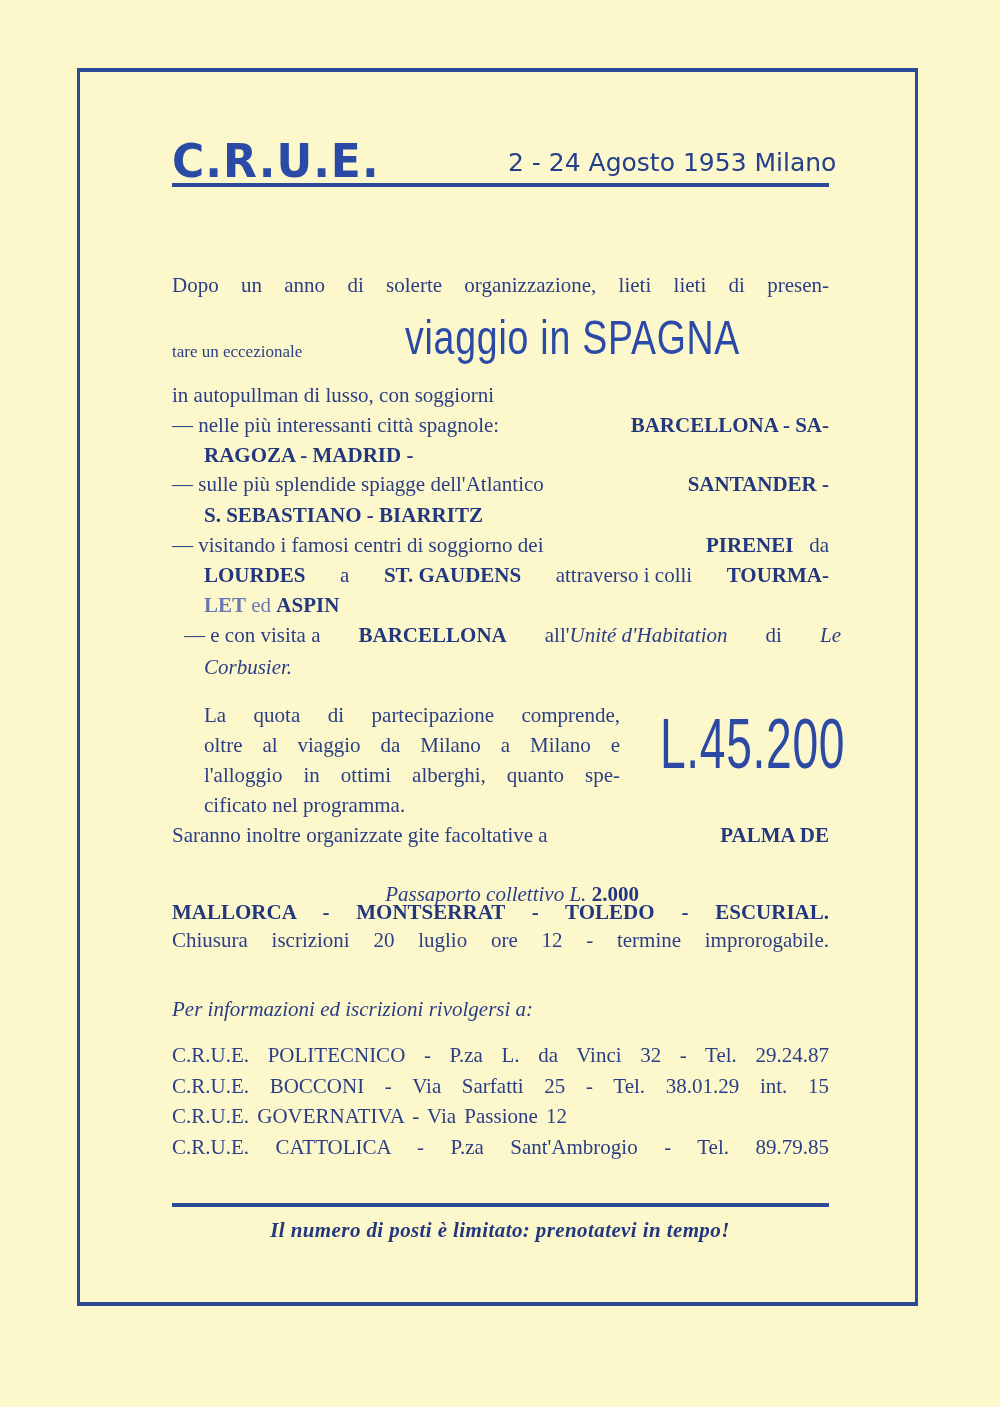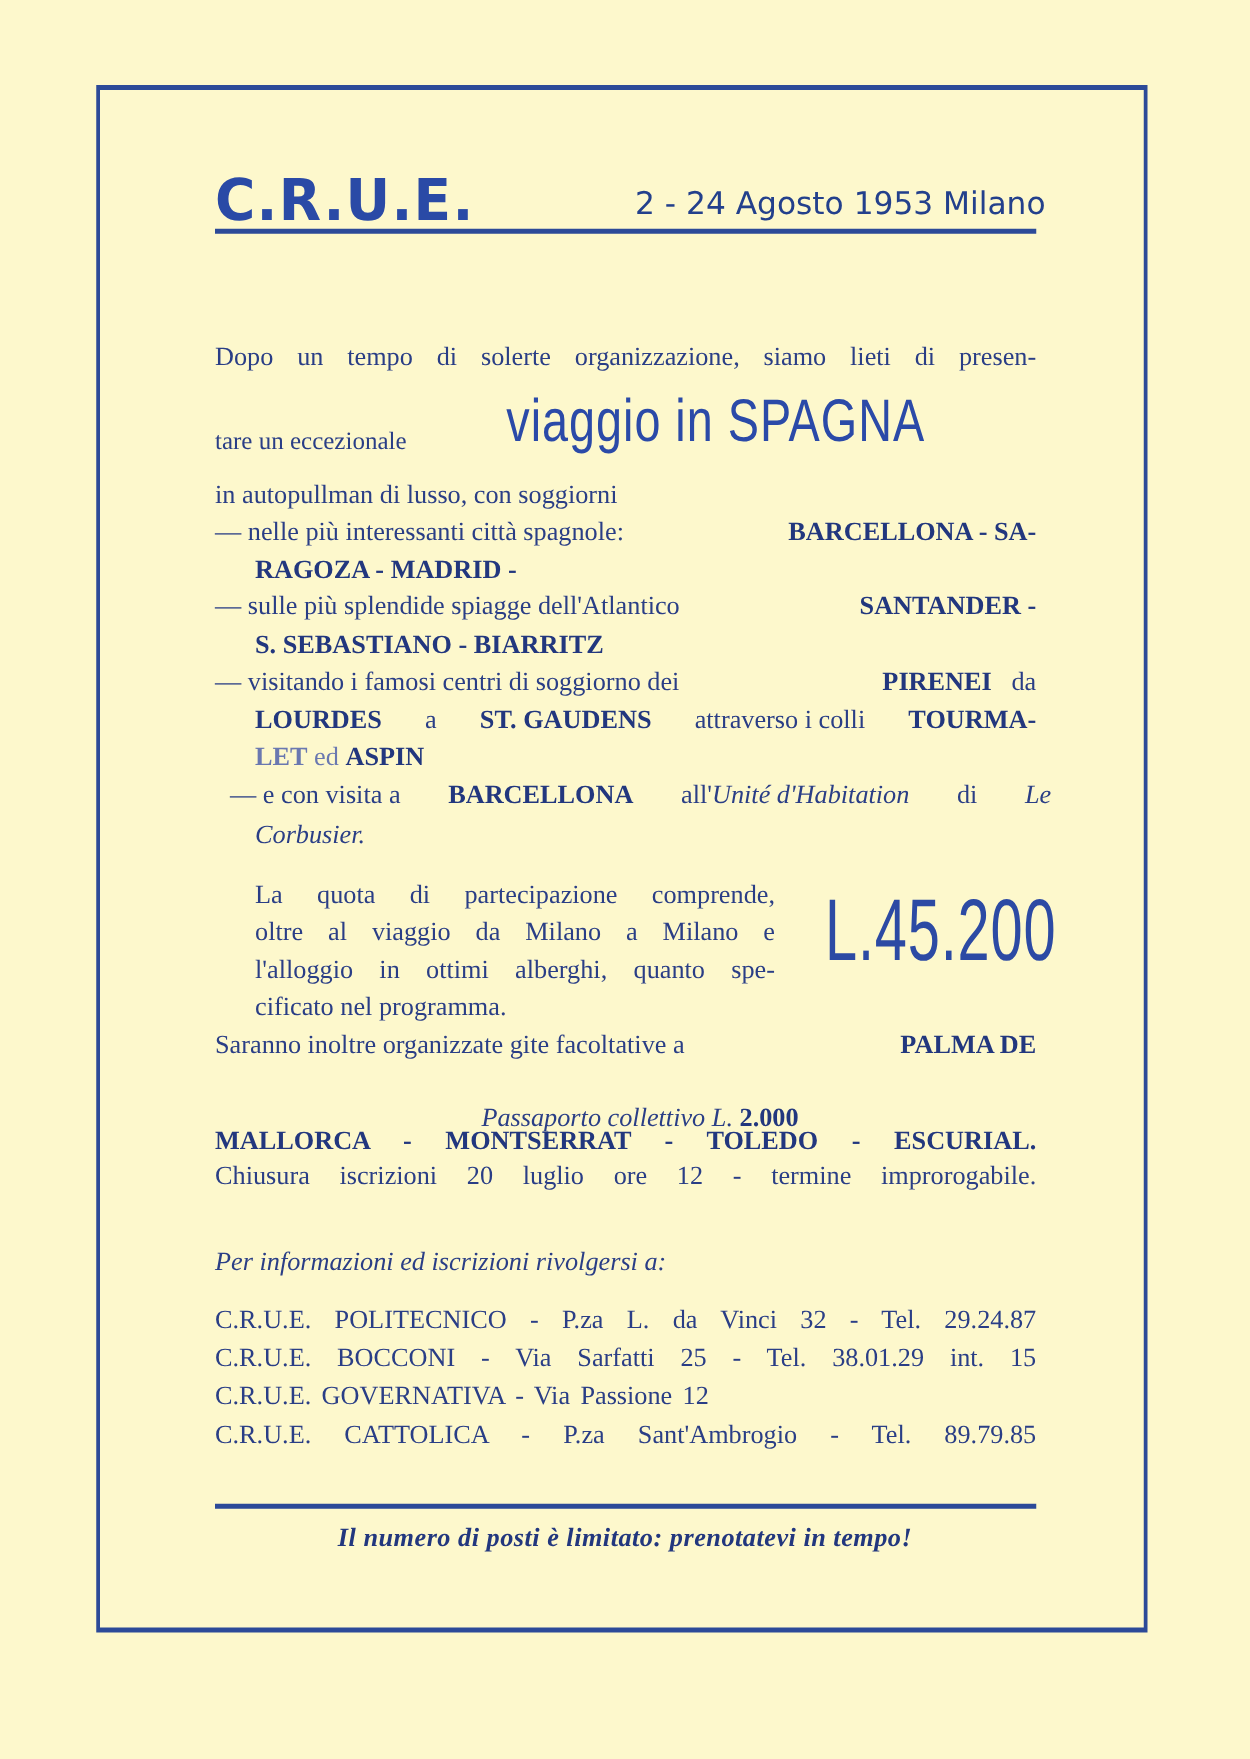--- a/index.html
+++ b/index.html
@@ -48,21 +48,21 @@
       color: #2a3e86;
     }
     .headline {
       font-family: "Liberation Sans", sans-serif;
       font-size: 48px;
       color: #2b4aa8;
       transform: scaleX(0.78);
       transform-origin: left bottom;
       letter-spacing: 1px;
     }
-    .small-intro { font-size: 20px; }
+    .small-intro { font-size: 17px; }
     b { font-weight: bold; color: #22377e; }
     i { font-style: italic; }
     .price {
       left: 660px; top: 704px;
       font-family: "Liberation Sans", sans-serif;
       font-size: 70px;
       color: #2c4aa4;
       transform: scaleX(0.66);
       transform-origin: left top;
       letter-spacing: 1px;
@@ -84,21 +84,21 @@
   </style>
 </head>
 <body>
 
 <div class="frame"></div>
 
 <div class="abs crue-logo">C.R.U.E.</div>
 <div class="abs date-line">2 - 24 Agosto 1953 Milano</div>
 <div class="abs header-rule"></div>
 
-<div class="abs body-text justify" style="left:172px; top:273px; width:657px;">Dopo un tempo di solerte organizzazione, siamo lieti di presen-</div>
+<div class="abs body-text justify" style="left:172px; top:273px; width:657px;">Dopo un anno di solerte organizzazione, lieti lieti di presen-</div>
 
 <div class="abs" style="left:172px; top:310px; height:62px;">
   <span class="body-text small-intro" style="position:absolute; left:0; top:32px;">tare un eccezionale</span>
   <span class="headline" style="position:absolute; left:233px; top:0;">viaggio in SPAGNA</span>
 </div>
 
 <div class="abs body-text" style="left:172px; top:383px;">in autopullman di lusso, con soggiorni</div>
 
 <div class="abs body-text" style="left:172px; top:413px; width:657px;">
   <span>— nelle più interessanti città spagnole:</span>

